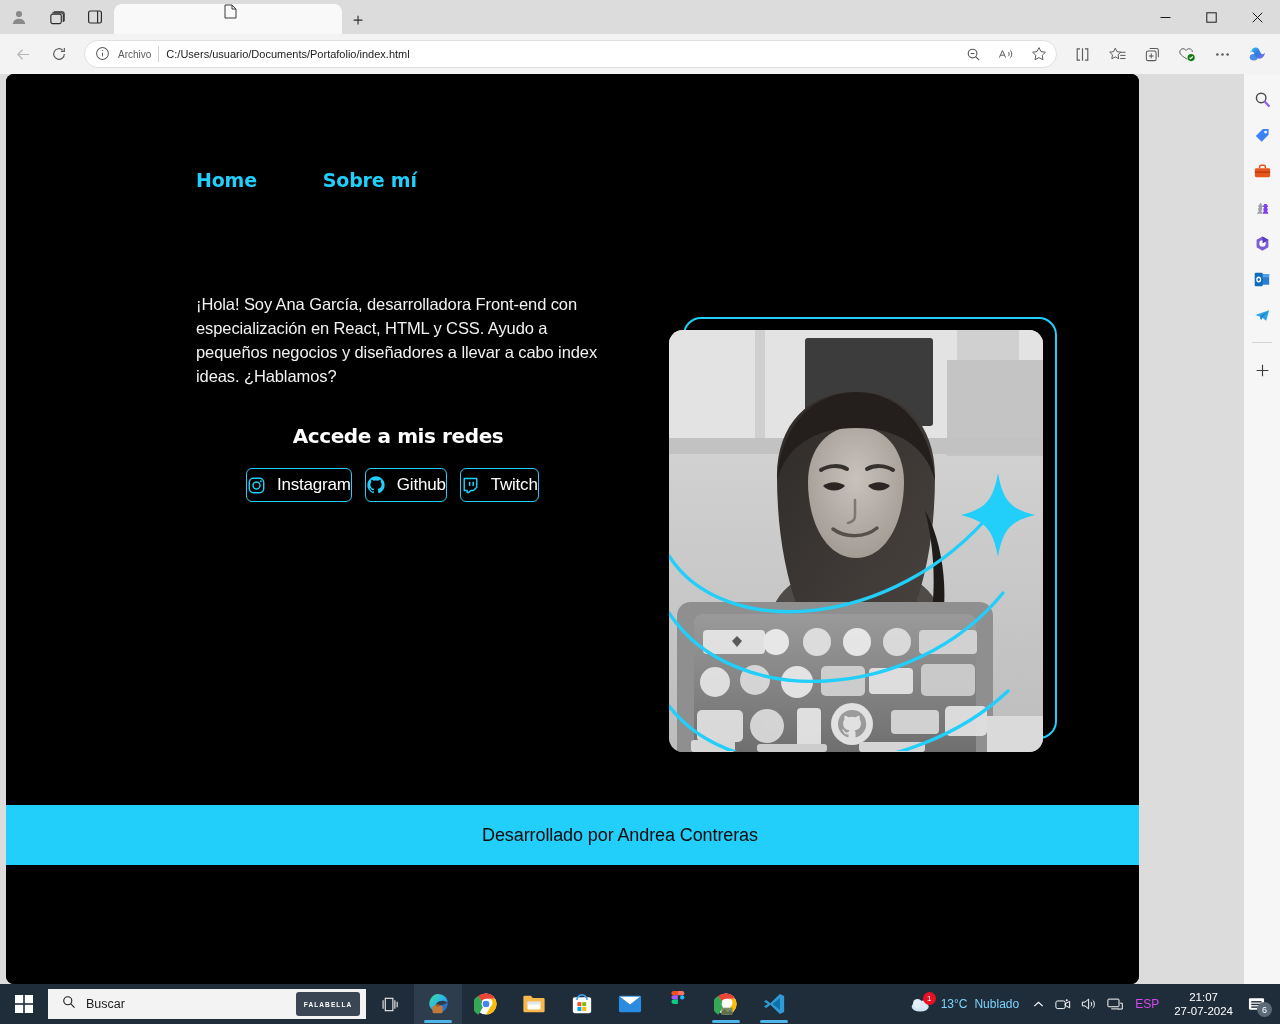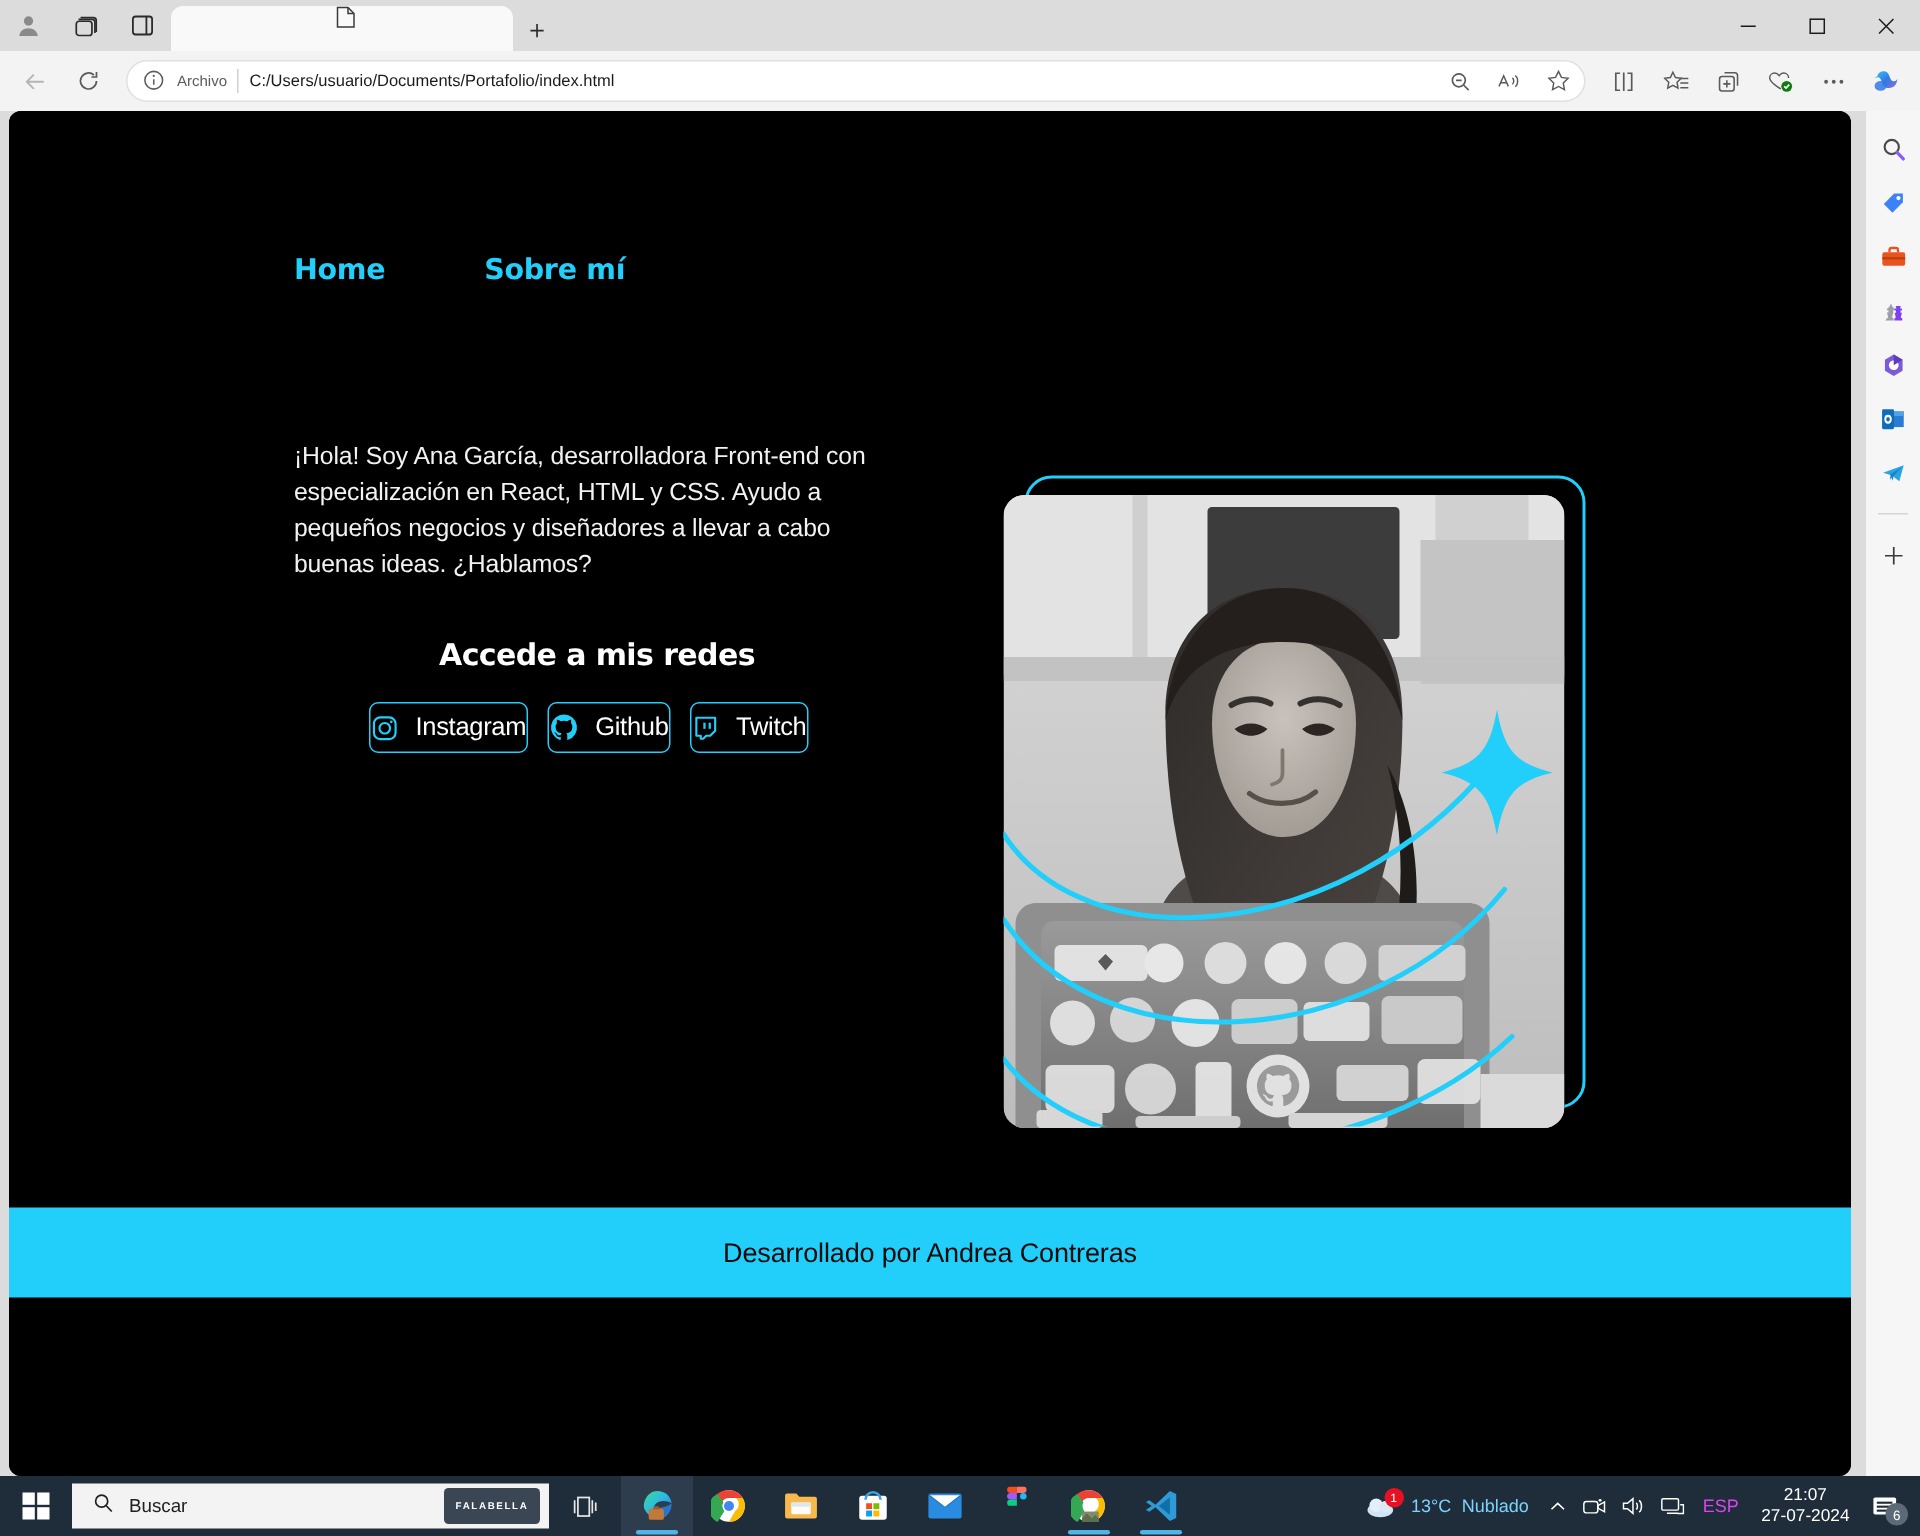--- a/index.html
+++ b/index.html
@@ -68,21 +68,21 @@
     background:#f6f6f6; display:flex; flex-direction:column; align-items:center;
     padding-top:10px; gap:6px;
   }
   .ebicon{ width:30px; height:30px; border-radius:6px; display:flex; align-items:center;
            justify-content:center; }
   .ebdiv{ width:20px; height:1px; background:#d4d4d4; margin:6px 0; }
   .ebsettings{ position:absolute; bottom:14px; }
 
   
   .viewport{
-    position:absolute; left:6px; top:74px; width:1228px; height:910px;
+    position:absolute; left:6px; top:74px; width:1133px; height:910px;
     background:#000; border-radius:8px; overflow:hidden;
   }
 
   .page{ position:absolute; inset:0; background:#000; color:#fff; }
 
   .nav{
     position:absolute; left:190px; top:95px; display:flex; gap:66px;
   }
   .nav a{
     font-family:"DejaVu Sans", sans-serif;
@@ -402,21 +402,21 @@
   <div class="viewport">
     <div class="page">
 
       <div class="nav">
         <a href="#">Home</a>
         <a href="#">Sobre mí</a>
       </div>
 
       <div class="hero">
 
-        <p class="bio">¡Hola! Soy Ana García, desarrolladora Front-end con especialización en React, HTML y CSS. Ayudo a pequeños negocios y diseñadores a llevar a cabo buenas ideas. ¿Hablamos?</p>
+        <p class="bio">¡Hola! Soy Ana García, desarrolladora Front-end con especialización en React, HTML y CSS. Ayudo a pequeños negocios y diseñadores a llevar a cabo index ideas. ¿Hablamos?</p>
 
         <h2 class="redes-title">Accede a mis redes</h2>
 
         <div class="social-list">
           <a class="social-btn" href="#">
             <span>
               <svg width="19" height="19" viewBox="0 0 20 20" fill="none" stroke="#22cefa" stroke-width="1.5">
                   <rect x="2.4" y="2.4" width="15.2" height="15.2" rx="4.4"></rect>
                   <circle cx="10" cy="10" r="3.7"></circle>
                   <circle cx="14.6" cy="5.5" r="0.95" fill="#22cefa" stroke="none"></circle>

